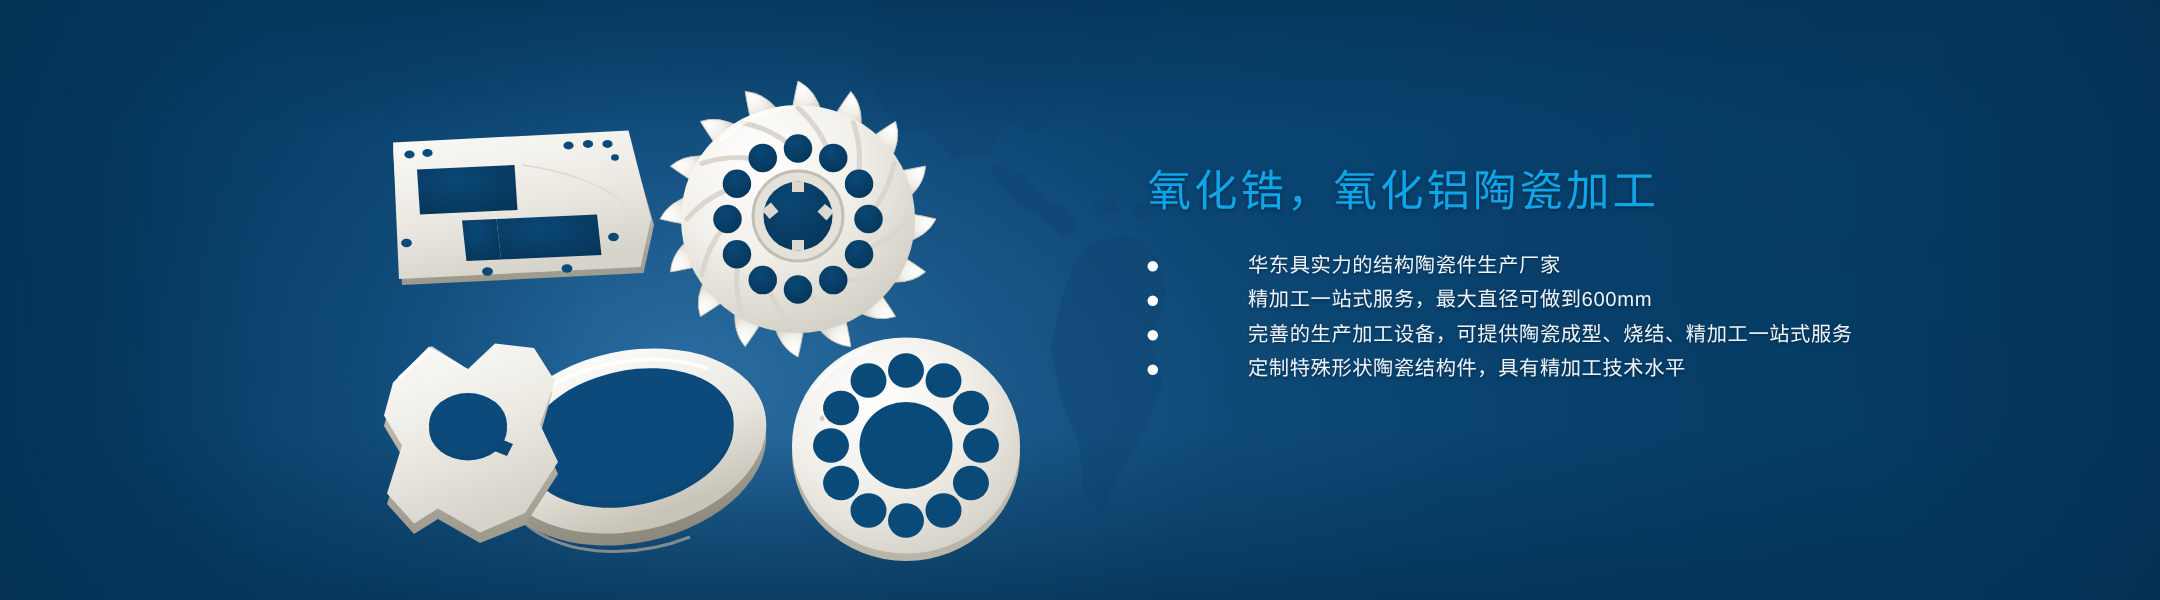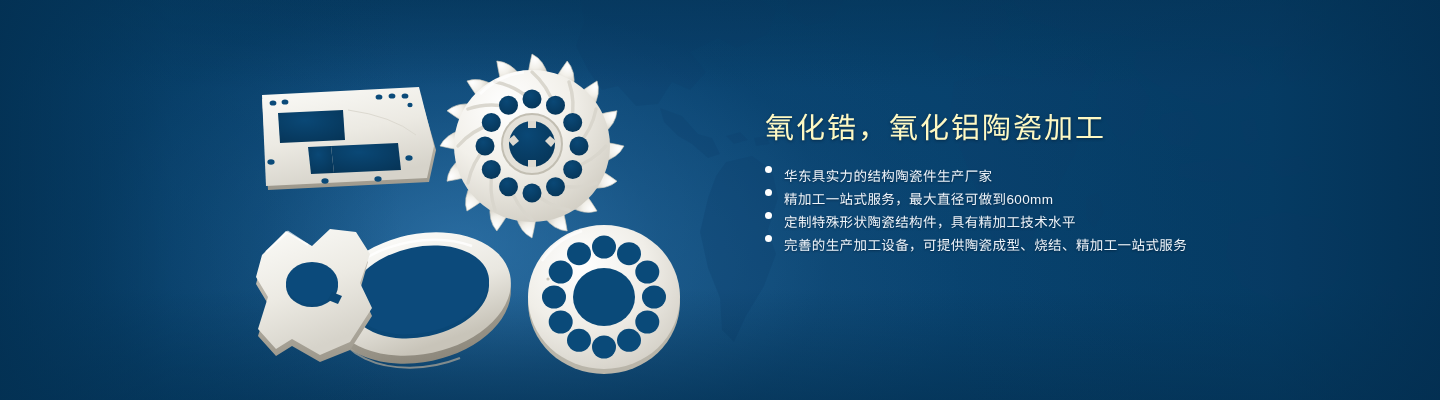--- a/index.html
+++ b/index.html
@@ -85,35 +85,37 @@
   .copy {
     position: absolute;
     left: 765px;
     top: 108px;
     width: 600px;
   }
   .headline {
     font-size: 29px;
     line-height: 40px;
     letter-spacing: 2px;
-    color: #fef9c3;
+    color: #0ea5e9;
     font-weight: 400;
     margin: 0 0 18px 0;
     white-space: nowrap;
     text-shadow: 0 1px 3px rgba(0,20,40,0.55);
   }
   .bullets {
     list-style: none;
     margin: 0;
     padding: 0;
   }
   .bullet {
     display: flex;
+    align-items: center;
     height: 22px;
     margin-bottom: 1px;
+    gap: 48px;
   }
   .dot {
     width: 7px;
     height: 7px;
     border-radius: 50%;
     background: #ffffff;
     flex: 0 0 auto;
     margin-right: 12px;
   }
   .bullet-text {
@@ -378,22 +380,22 @@
       <li class="bullet">
         <span class="dot"></span>
         <span class="bullet-text">华东具实力的结构陶瓷件生产厂家</span>
       </li>
       <li class="bullet">
         <span class="dot"></span>
         <span class="bullet-text">精加工一站式服务，最大直径可做到600mm</span>
       </li>
       <li class="bullet">
         <span class="dot"></span>
-        <span class="bullet-text">定制特殊形状陶瓷结构件，具有精加工技术水平</span>
+        <span class="bullet-text">完善的生产加工设备，可提供陶瓷成型、烧结、精加工一站式服务</span>
       </li>
       <li class="bullet">
         <span class="dot"></span>
-        <span class="bullet-text">完善的生产加工设备，可提供陶瓷成型、烧结、精加工一站式服务</span>
+        <span class="bullet-text">定制特殊形状陶瓷结构件，具有精加工技术水平</span>
       </li>
     </ul>
   </div>
 
 </div>
 
 </body></html>

